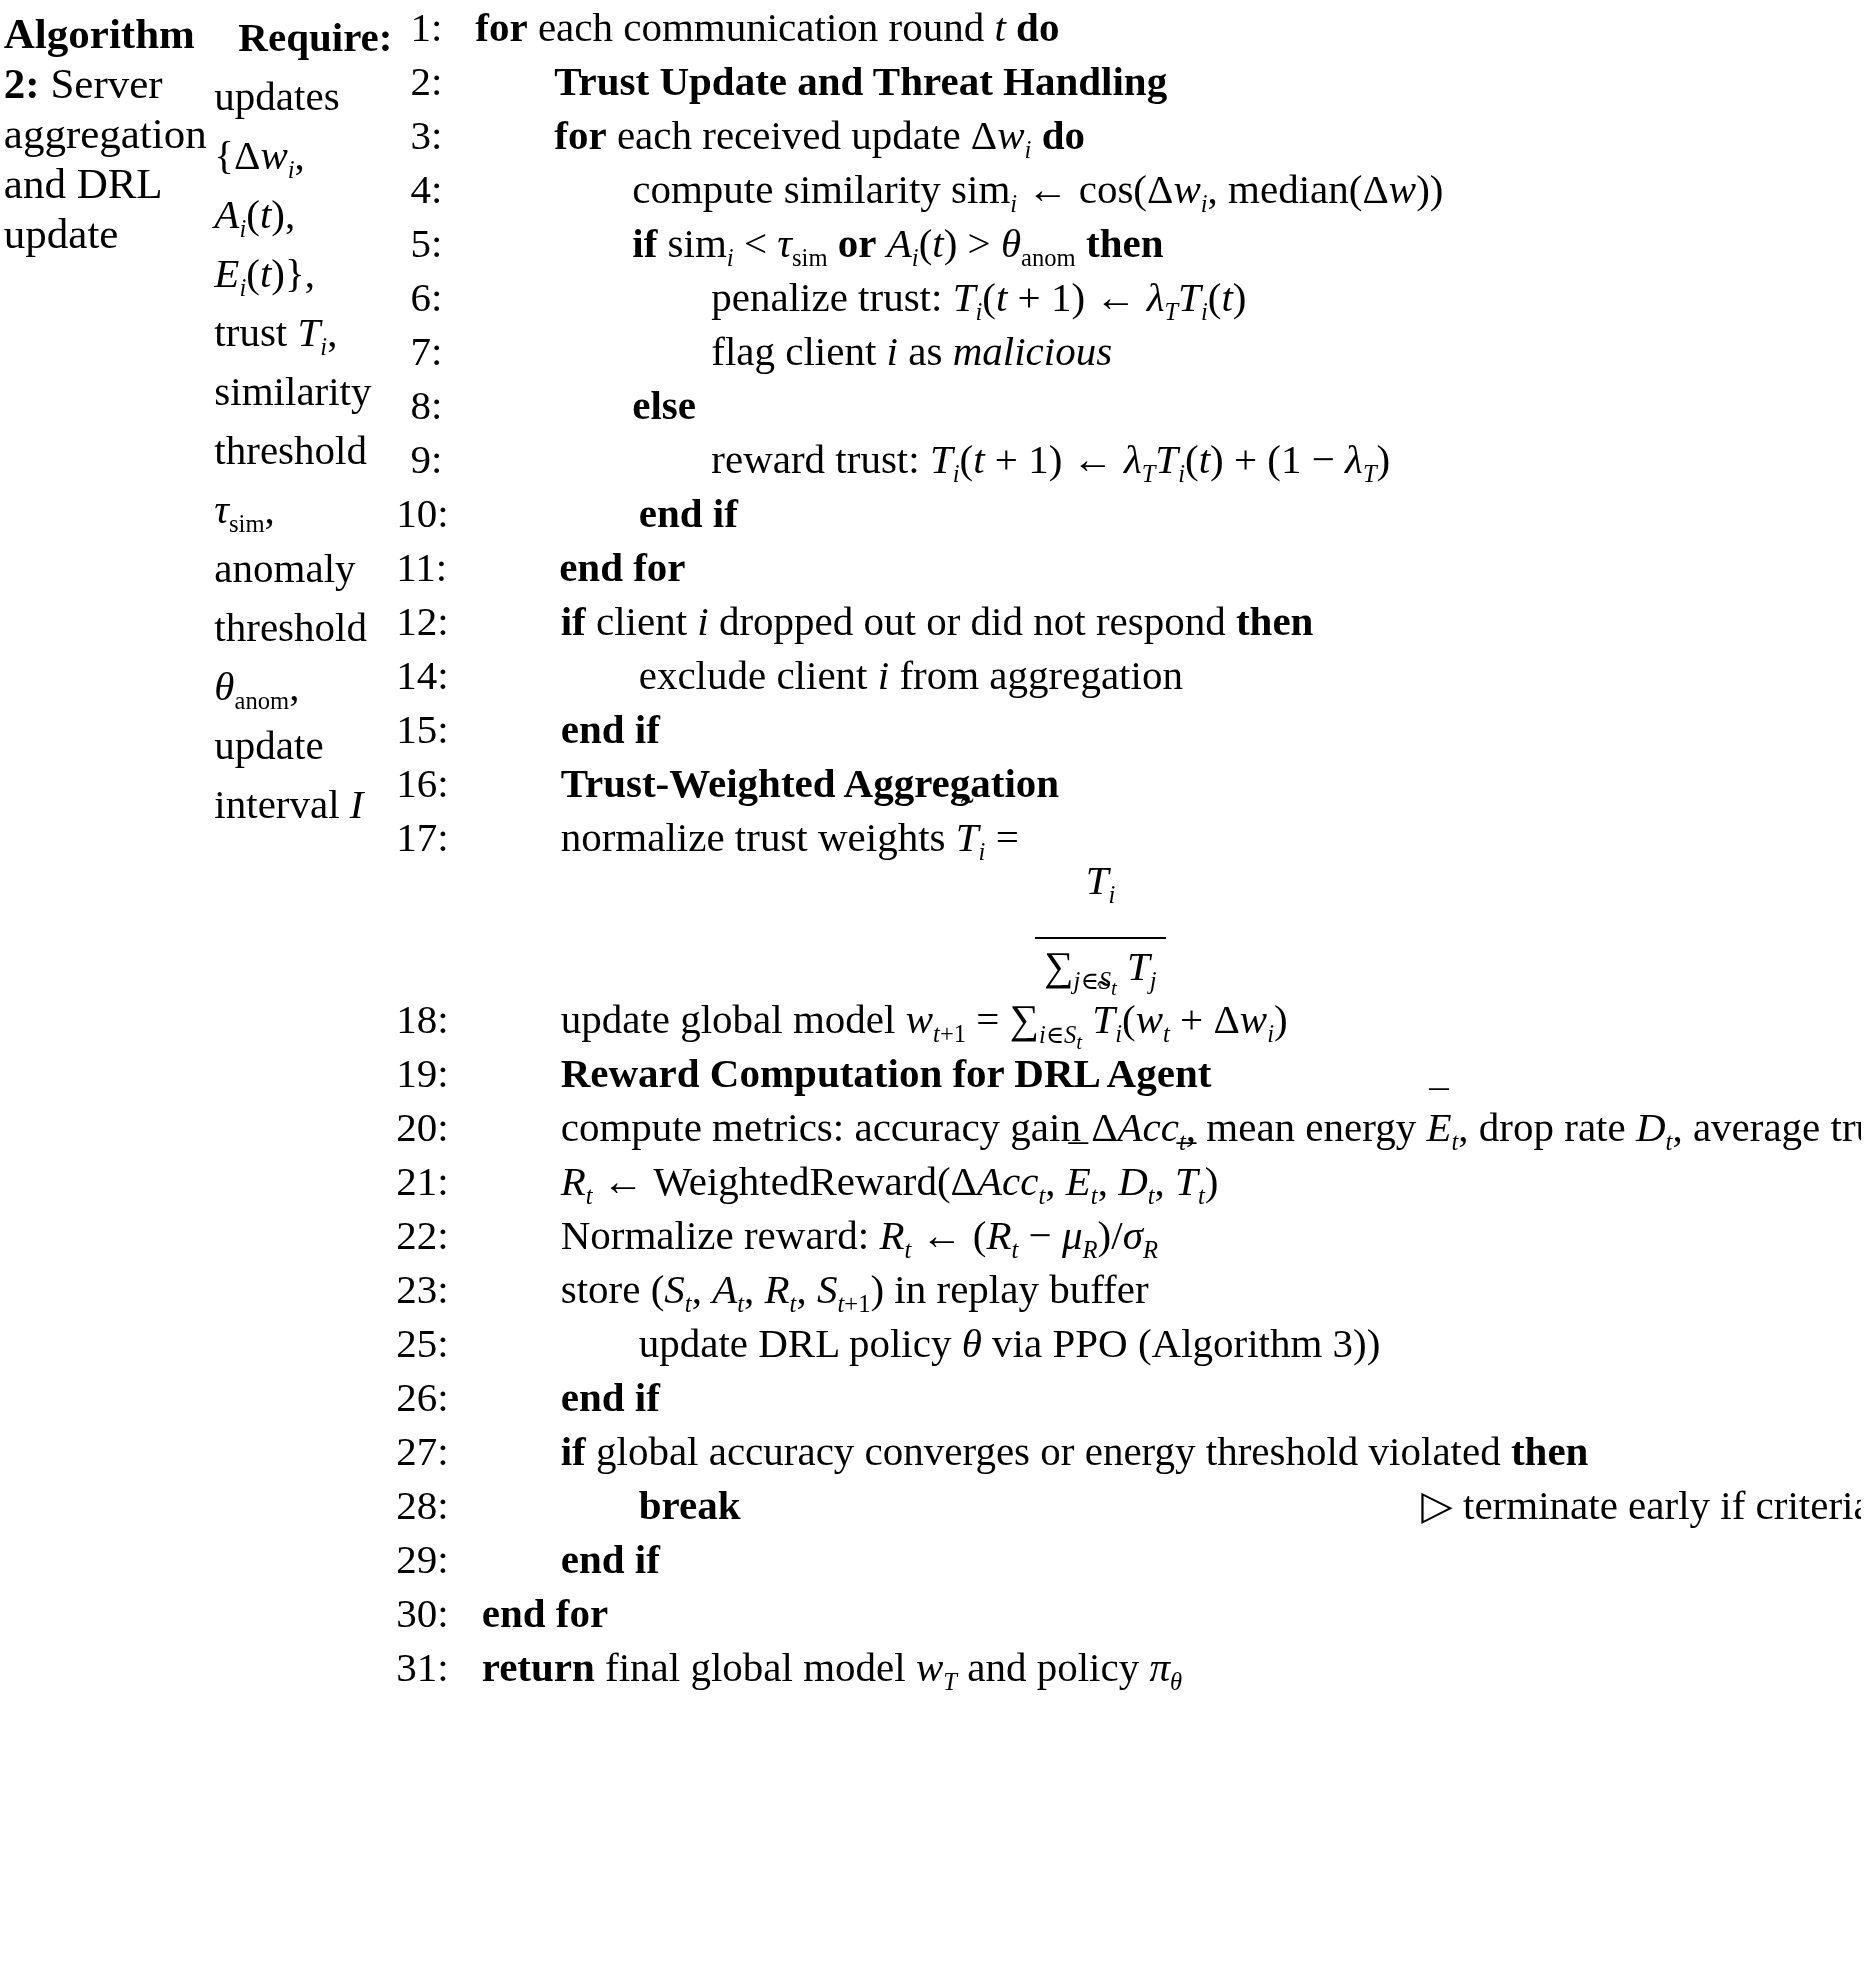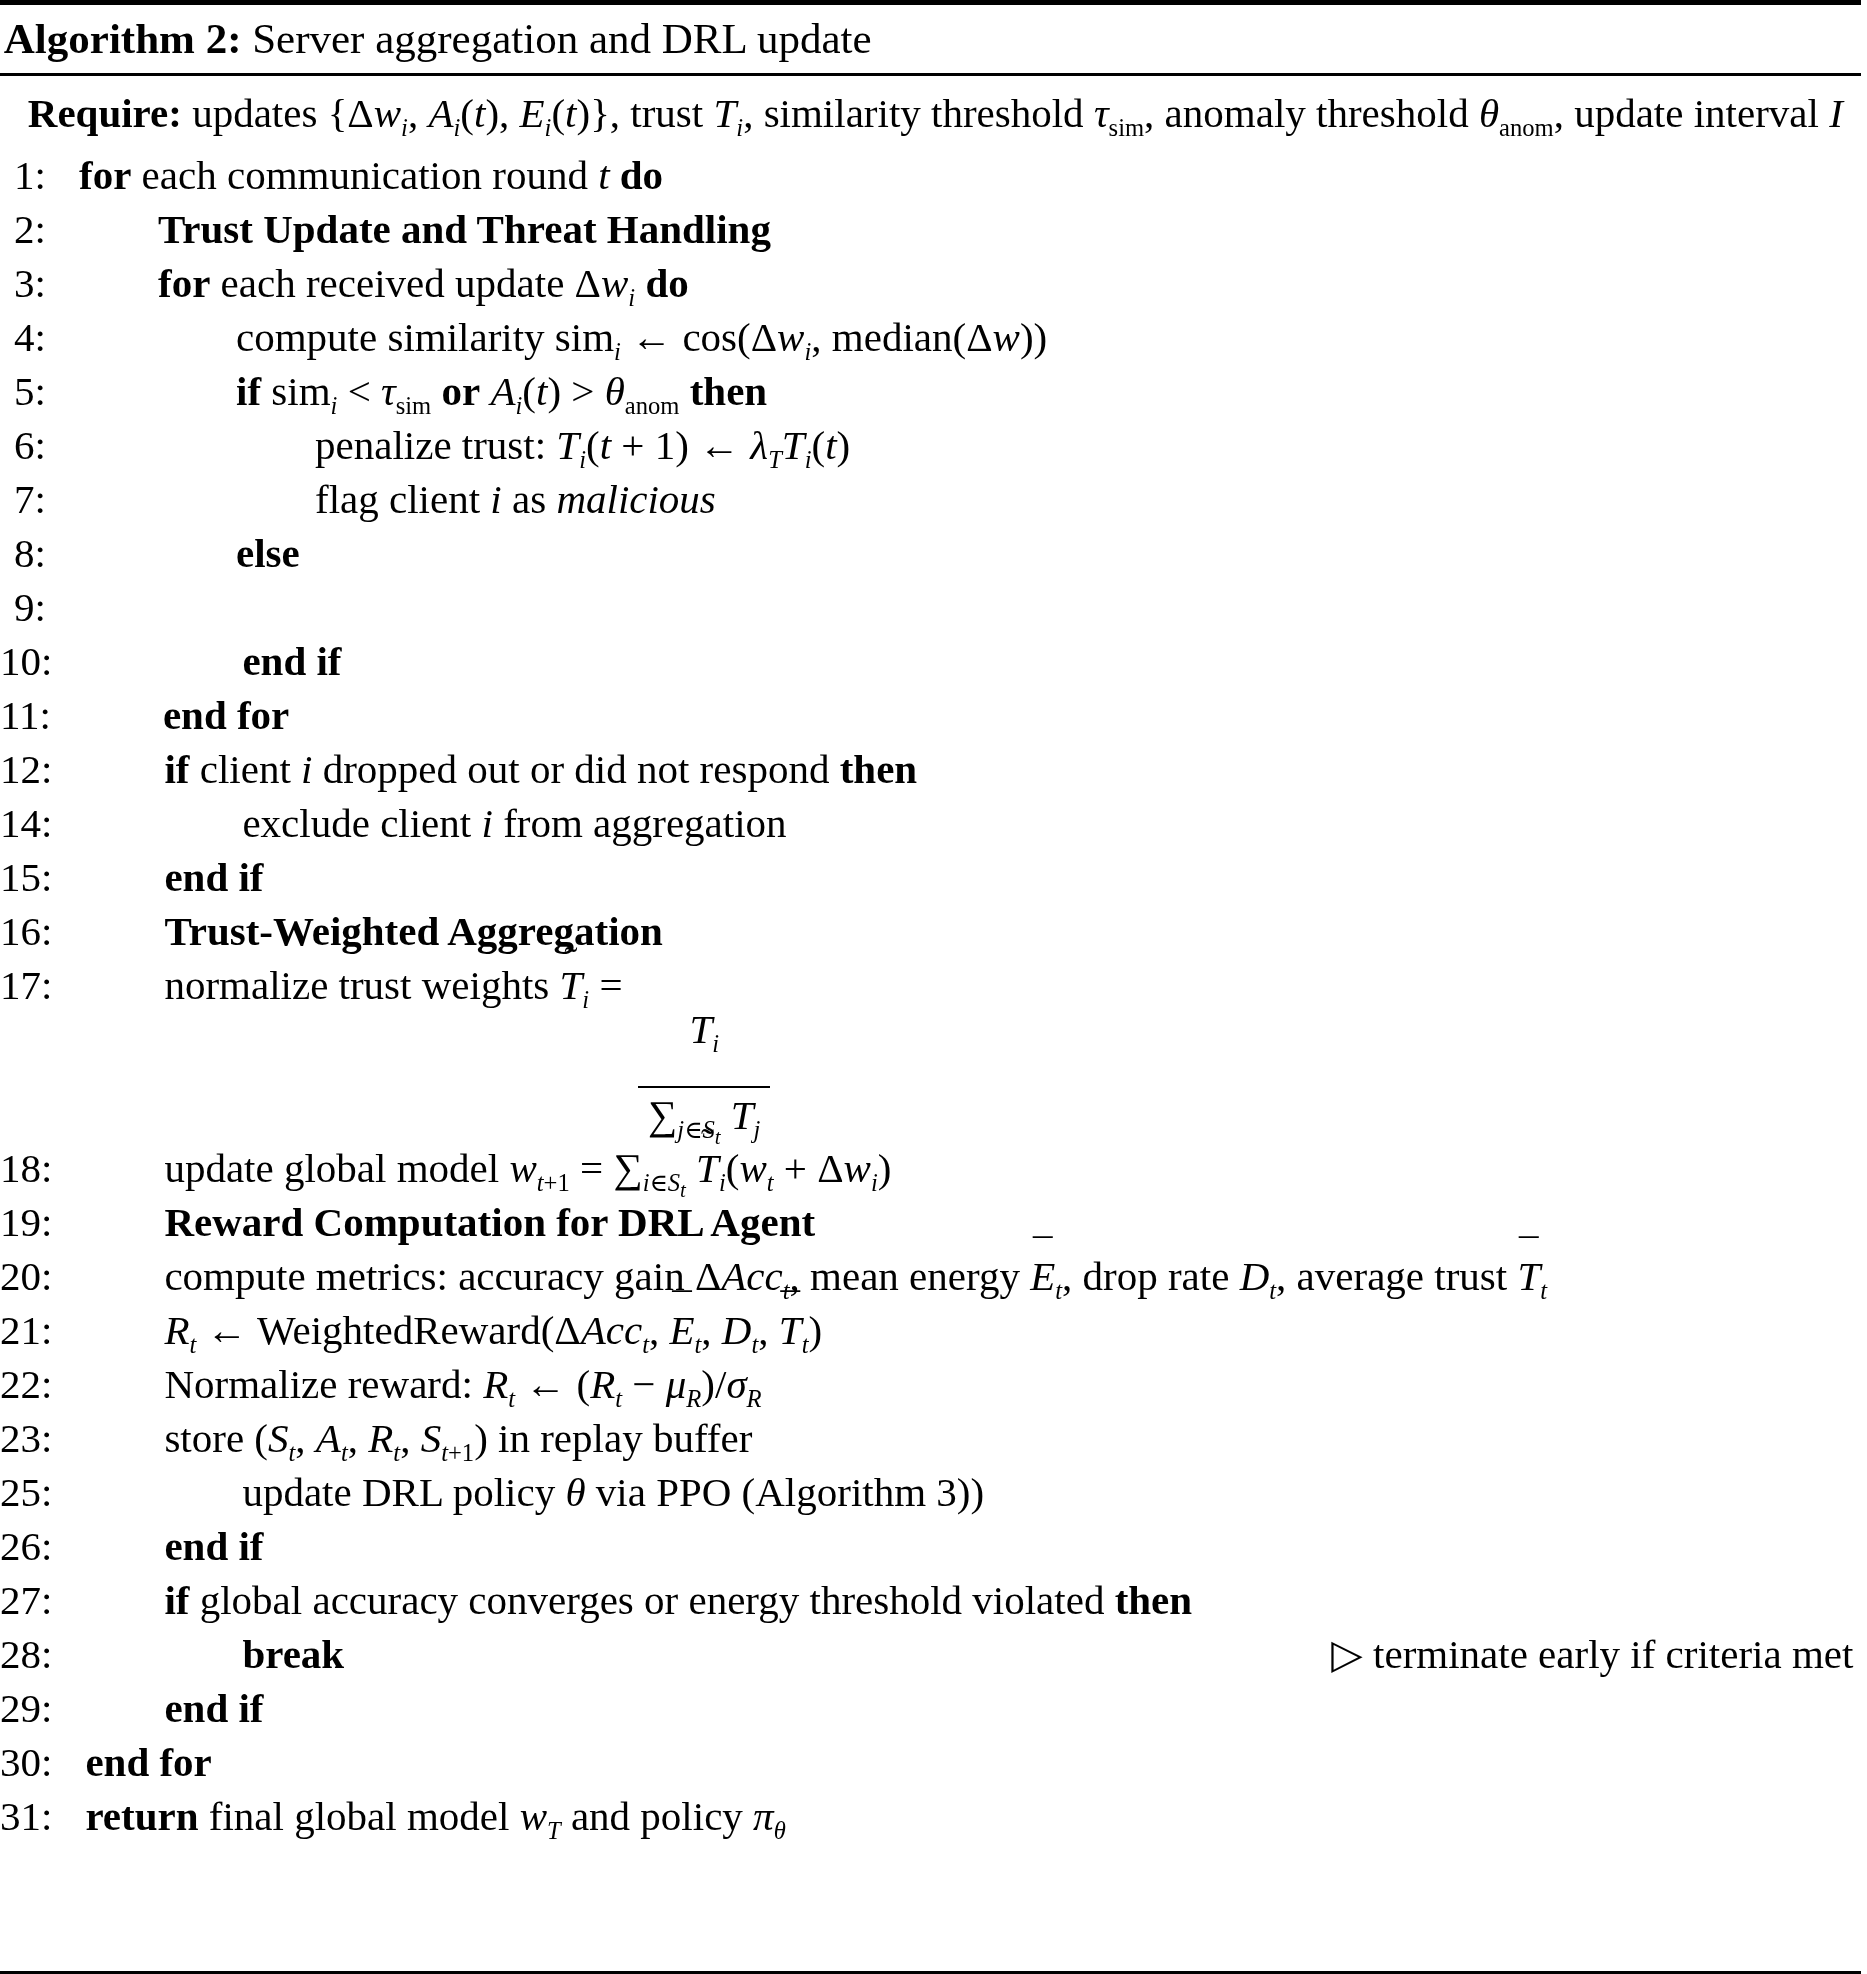--- a/index.html
+++ b/index.html
@@ -1,20 +1,20 @@
 <!DOCTYPE html>
 <html><head>
 <meta charset="utf-8">
 <style>
   html,body{margin:0;padding:0;background:#ffffff;}
   .page{
     width:1861px;height:1975px;box-sizing:border-box;position:relative;
     font-family:"Liberation Serif","DejaVu Serif",serif;
     font-size:41px;color:#000;background:#fff;
-    display:flex;flex-direction:column;overflow:hidden;
+    display:flex;flex-direction:row;overflow:hidden;
   }
   .rule{height:0;border-top:5.7px solid #000;}
   .rule.mid{border-top-width:3.8px;}
   .rule.bottom{border-top-width:4.8px;margin-top:auto;}
   .title{padding:8.6px 3.8px 9.6px 3.8px;line-height:50px;font-size:43px;}
   .title .t-label{font-weight:bold;}
   .require{padding:7.6px 3.8px 5.7px 3.8px;line-height:59px;}
   .require .r-kw{font-weight:bold;margin-left:24px;}
   .lines{display:block;}
   .line{display:flex;align-items:baseline;line-height:54px;min-height:54px;padding-right:7.6px;}
@@ -76,20 +76,21 @@
       <div class="line">
         <span class="num">7:</span>
         <span class="content indent-3">flag client <i>i</i> as <i>malicious</i></span>
       </div>
       <div class="line">
         <span class="num">8:</span>
         <span class="content indent-2"><b>else</b></span>
       </div>
       <div class="line">
         <span class="num">9:</span>
+        <span class="content indent-3">reward trust: <i>T</i><sub><i>i</i></sub>(<i>t</i> + 1) ← <i>λ</i><sub><i>T</i></sub><i>T</i><sub><i>i</i></sub>(<i>t</i>) + (1 − <i>λ</i><sub><i>T</i></sub>)</span>
       </div>
       <div class="line">
         <span class="num">10:</span>
         <span class="content indent-2"><b>end if</b></span>
       </div>
       <div class="line">
         <span class="num">11:</span>
         <span class="content indent-1"><b>end for</b></span>
       </div>
       <div class="line">

